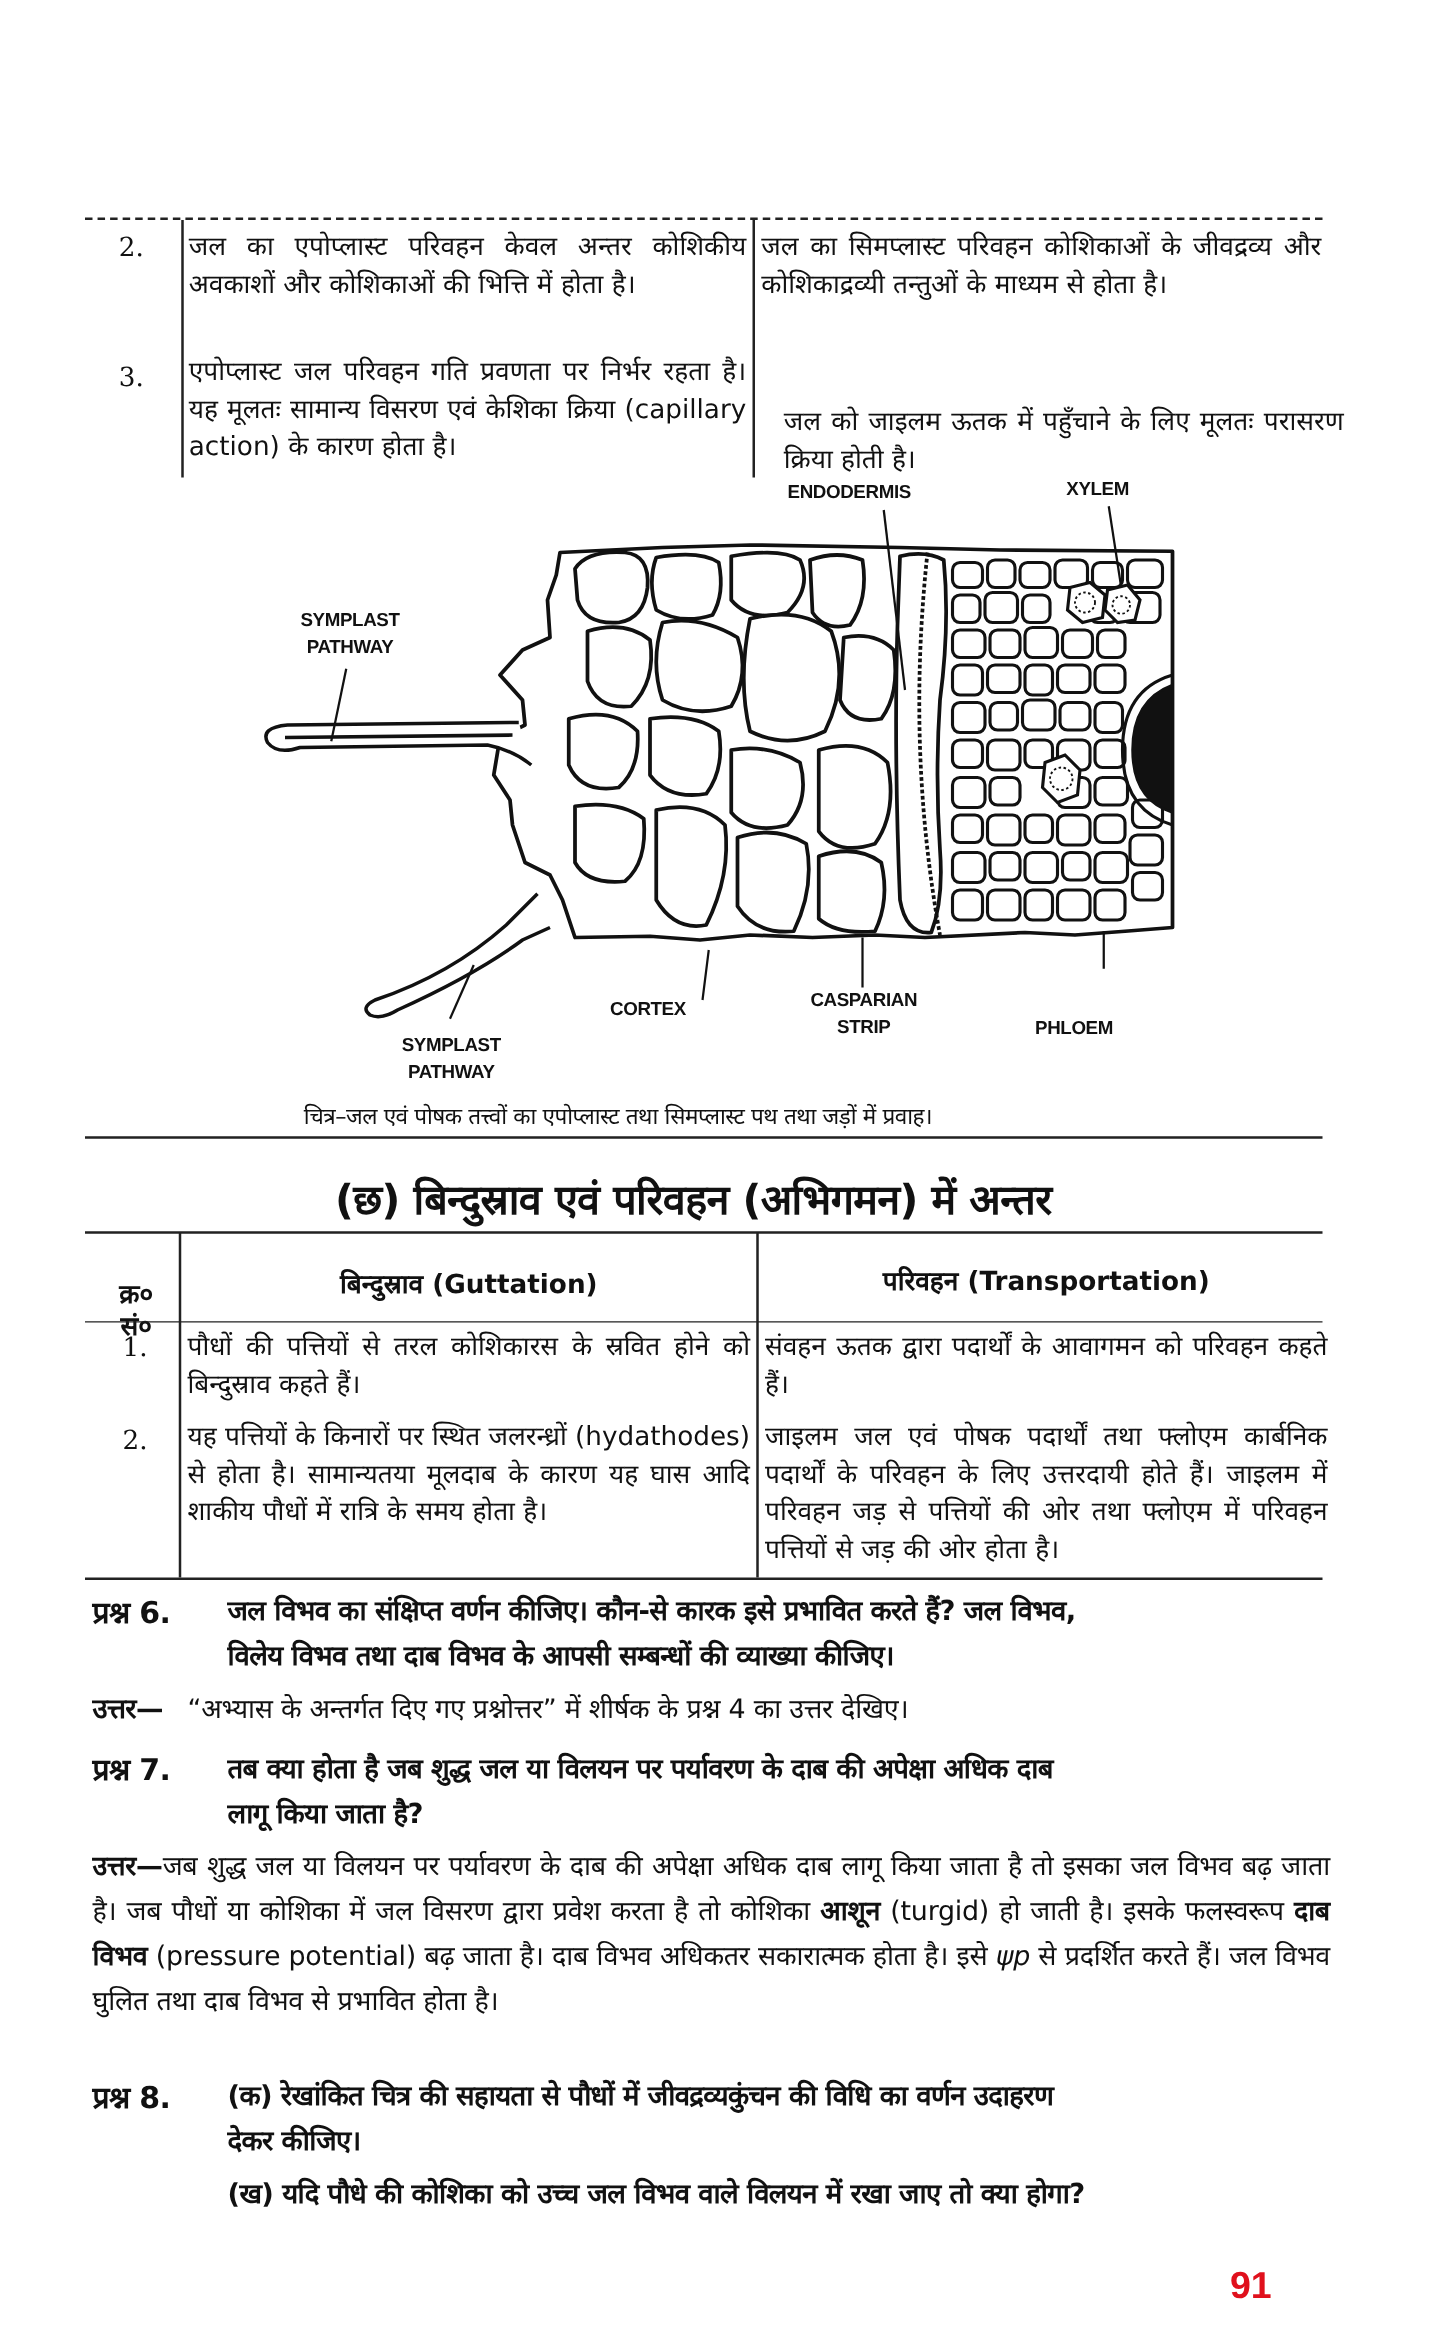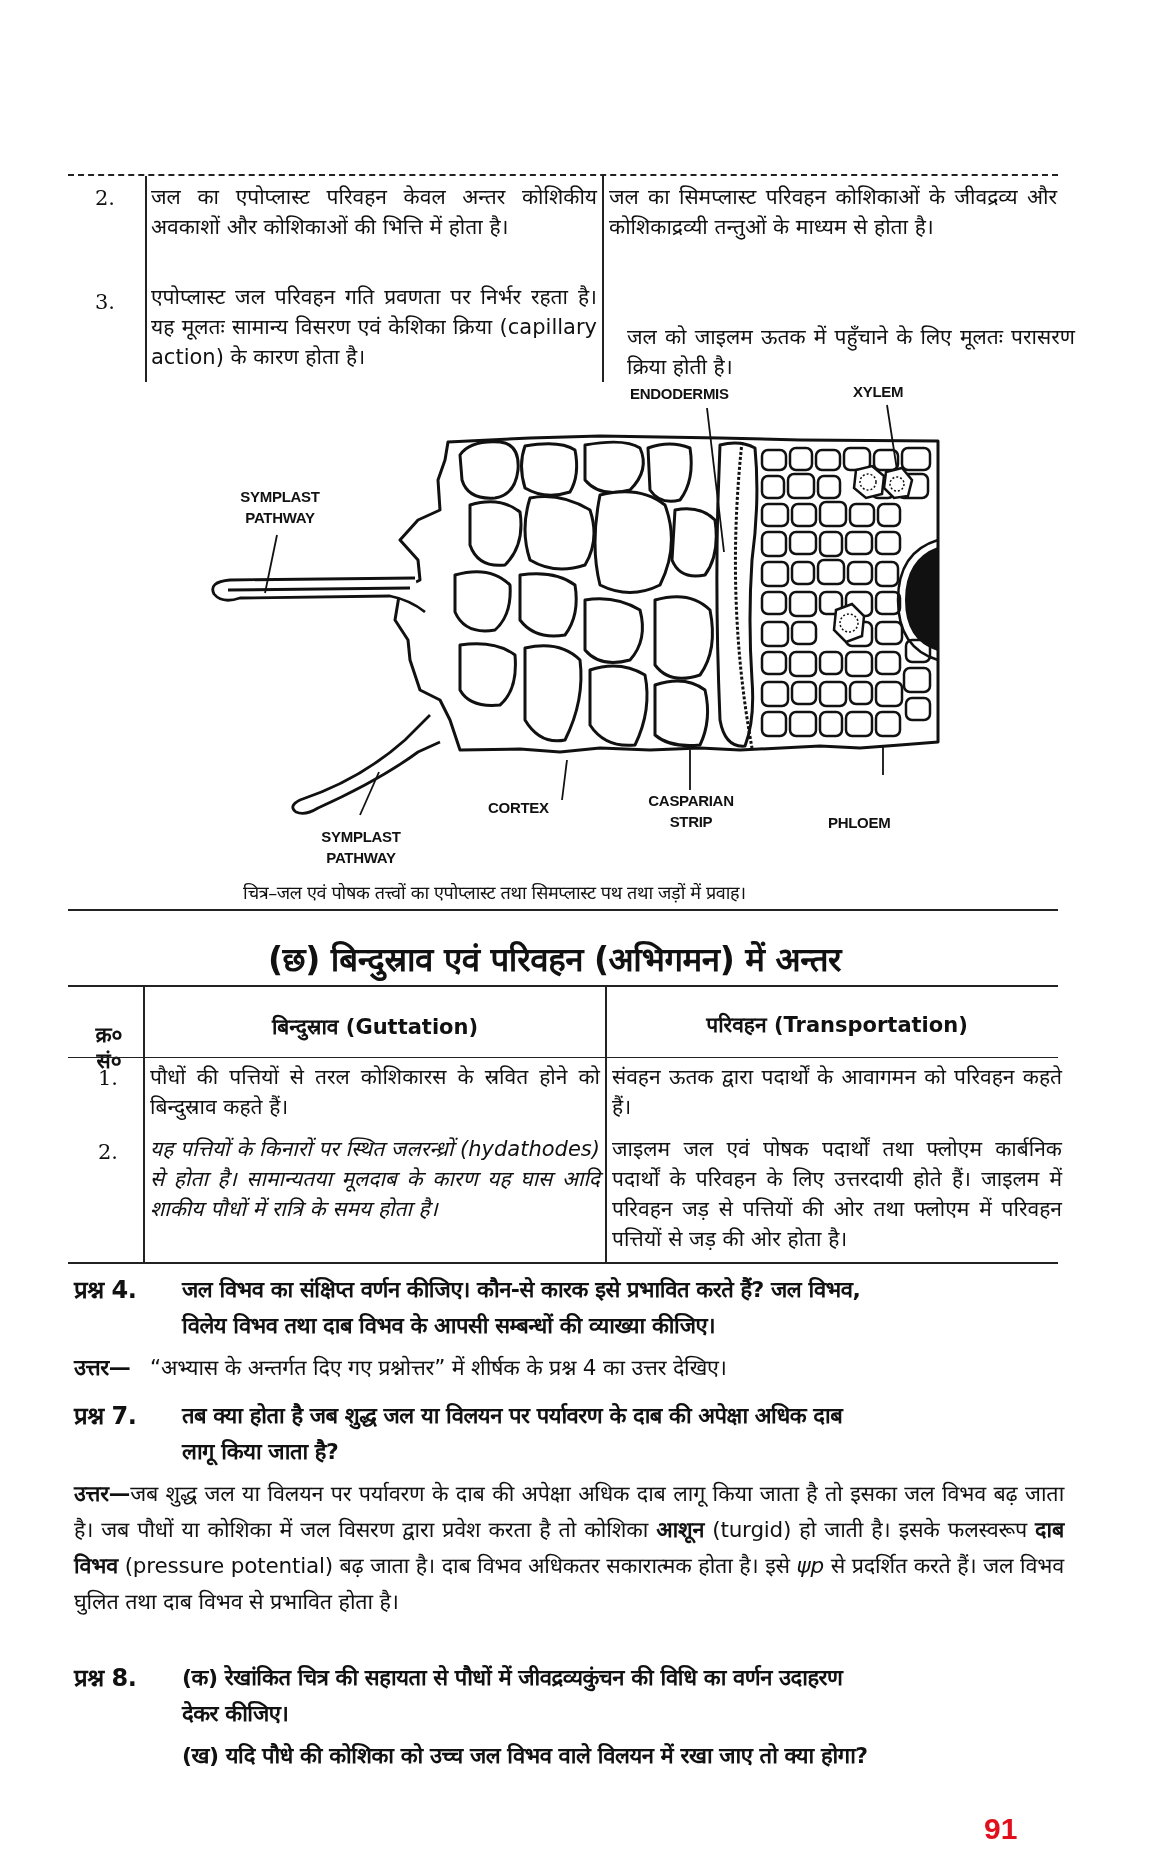--- a/index.html
+++ b/index.html
@@ -188,28 +188,28 @@
   </div>
   <div class="hr" style="left:68px; top:1057px; width:990px; border-top-width:1.5px;"></div>
 
   <div>
     <span class="num" style="left:98px; top:1066px;">1.</span>
     <div class="cell" style="left:150px; top:1062px; width:450px;">पौधों की पत्तियों से तरल कोशिकारस के स्रवित होने को बिन्दुस्राव कहते हैं।</div>
     <div class="cell" style="left:612px; top:1062px; width:450px;">संवहन ऊतक द्वारा पदार्थों के आवागमन को परिवहन कहते हैं।</div>
   </div>
   <div>
     <span class="num" style="left:98px; top:1140px;">2.</span>
-    <div class="cell" style="left:150px; top:1134px; width:450px;font-style:italic;">यह पत्तियों के किनारों पर स्थित जलरन्ध्रों (hydathodes) से होता है। सामान्यतया मूलदाब के कारण यह घास आदि शाकीय पौधों में रात्रि के समय होता है।</div>
+    <div class="cell" style="left:150px; top:1134px; width:450px;">यह पत्तियों के किनारों पर स्थित जलरन्ध्रों (hydathodes) से होता है। सामान्यतया मूलदाब के कारण यह घास आदि शाकीय पौधों में रात्रि के समय होता है।</div>
     <div class="cell" style="left:612px; top:1134px; width:450px;">जाइलम जल एवं पोषक पदार्थों तथा फ्लोएम कार्बनिक पदार्थों के परिवहन के लिए उत्तरदायी होते हैं। जाइलम में परिवहन जड़ से पत्तियों की ओर तथा फ्लोएम में परिवहन पत्तियों से जड़ की ओर होता है।</div>
   </div>
   <div class="hr" style="left:68px; top:1262px; width:990px;"></div>
 </div>
 
 <div>
-  <span class="q" style="left:74px; top:1272px; font-size:24px;">प्रश्न 4.</span>
+  <span class="q" style="left:74px; top:1272px; font-size:24px;">प्रश्न 6.</span>
   <span class="q" style="left:182px; top:1272px;">जल विभव का संक्षिप्त वर्णन कीजिए। कौन-से कारक इसे प्रभावित करते हैं? जल विभव,</span>
   <span class="q" style="left:182px; top:1308px;">विलेय विभव तथा दाब विभव के आपसी सम्बन्धों की व्याख्या कीजिए।</span>
 </div>
 <div>
   <span class="q" style="left:74px; top:1350px;">उत्तर—</span>
   <span class="ans" style="left:150px; top:1350px;">“अभ्यास के अन्तर्गत दिए गए प्रश्नोत्तर” में शीर्षक के प्रश्न 4 का उत्तर देखिए।</span>
 </div>
 <div>
   <span class="q" style="left:74px; top:1398px; font-size:24px;">प्रश्न 7.</span>
   <span class="q" style="left:182px; top:1398px;">तब क्या होता है जब शुद्ध जल या विलयन पर पर्यावरण के दाब की अपेक्षा अधिक दाब</span>

